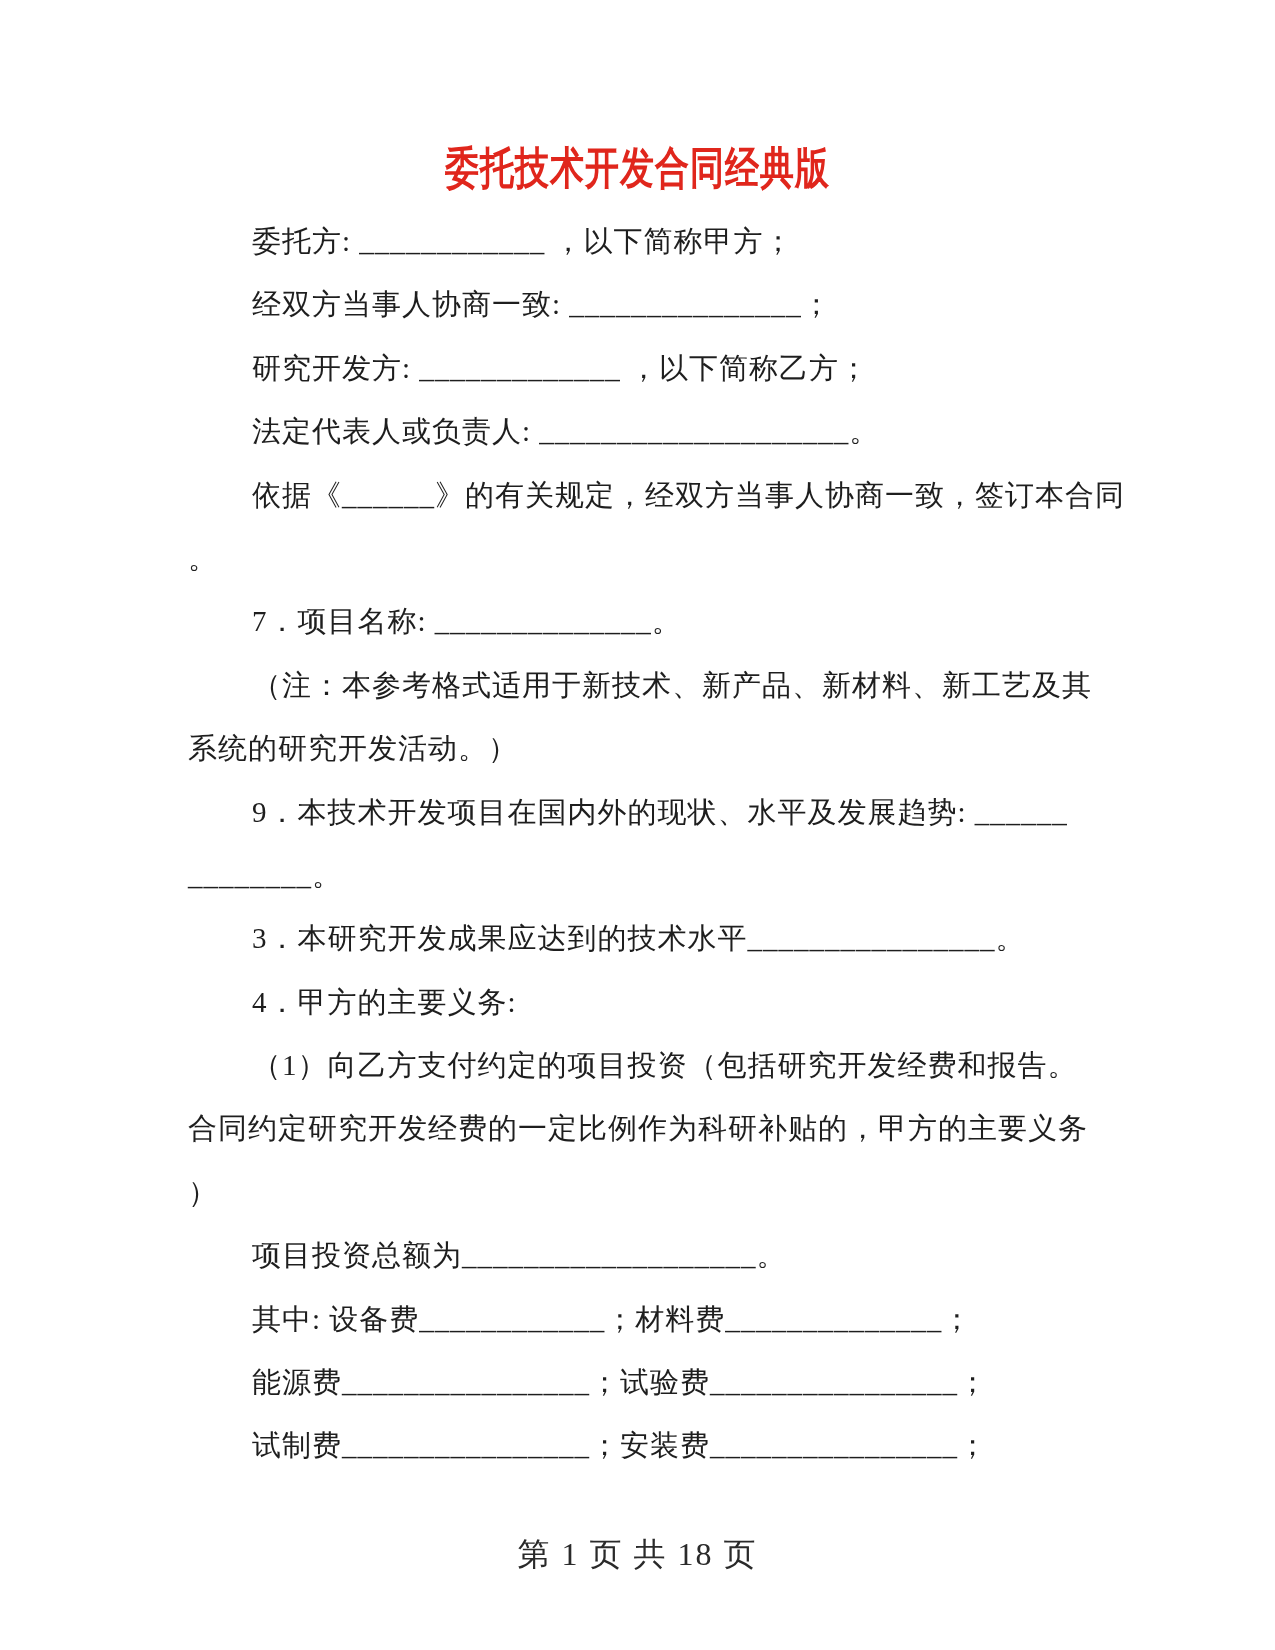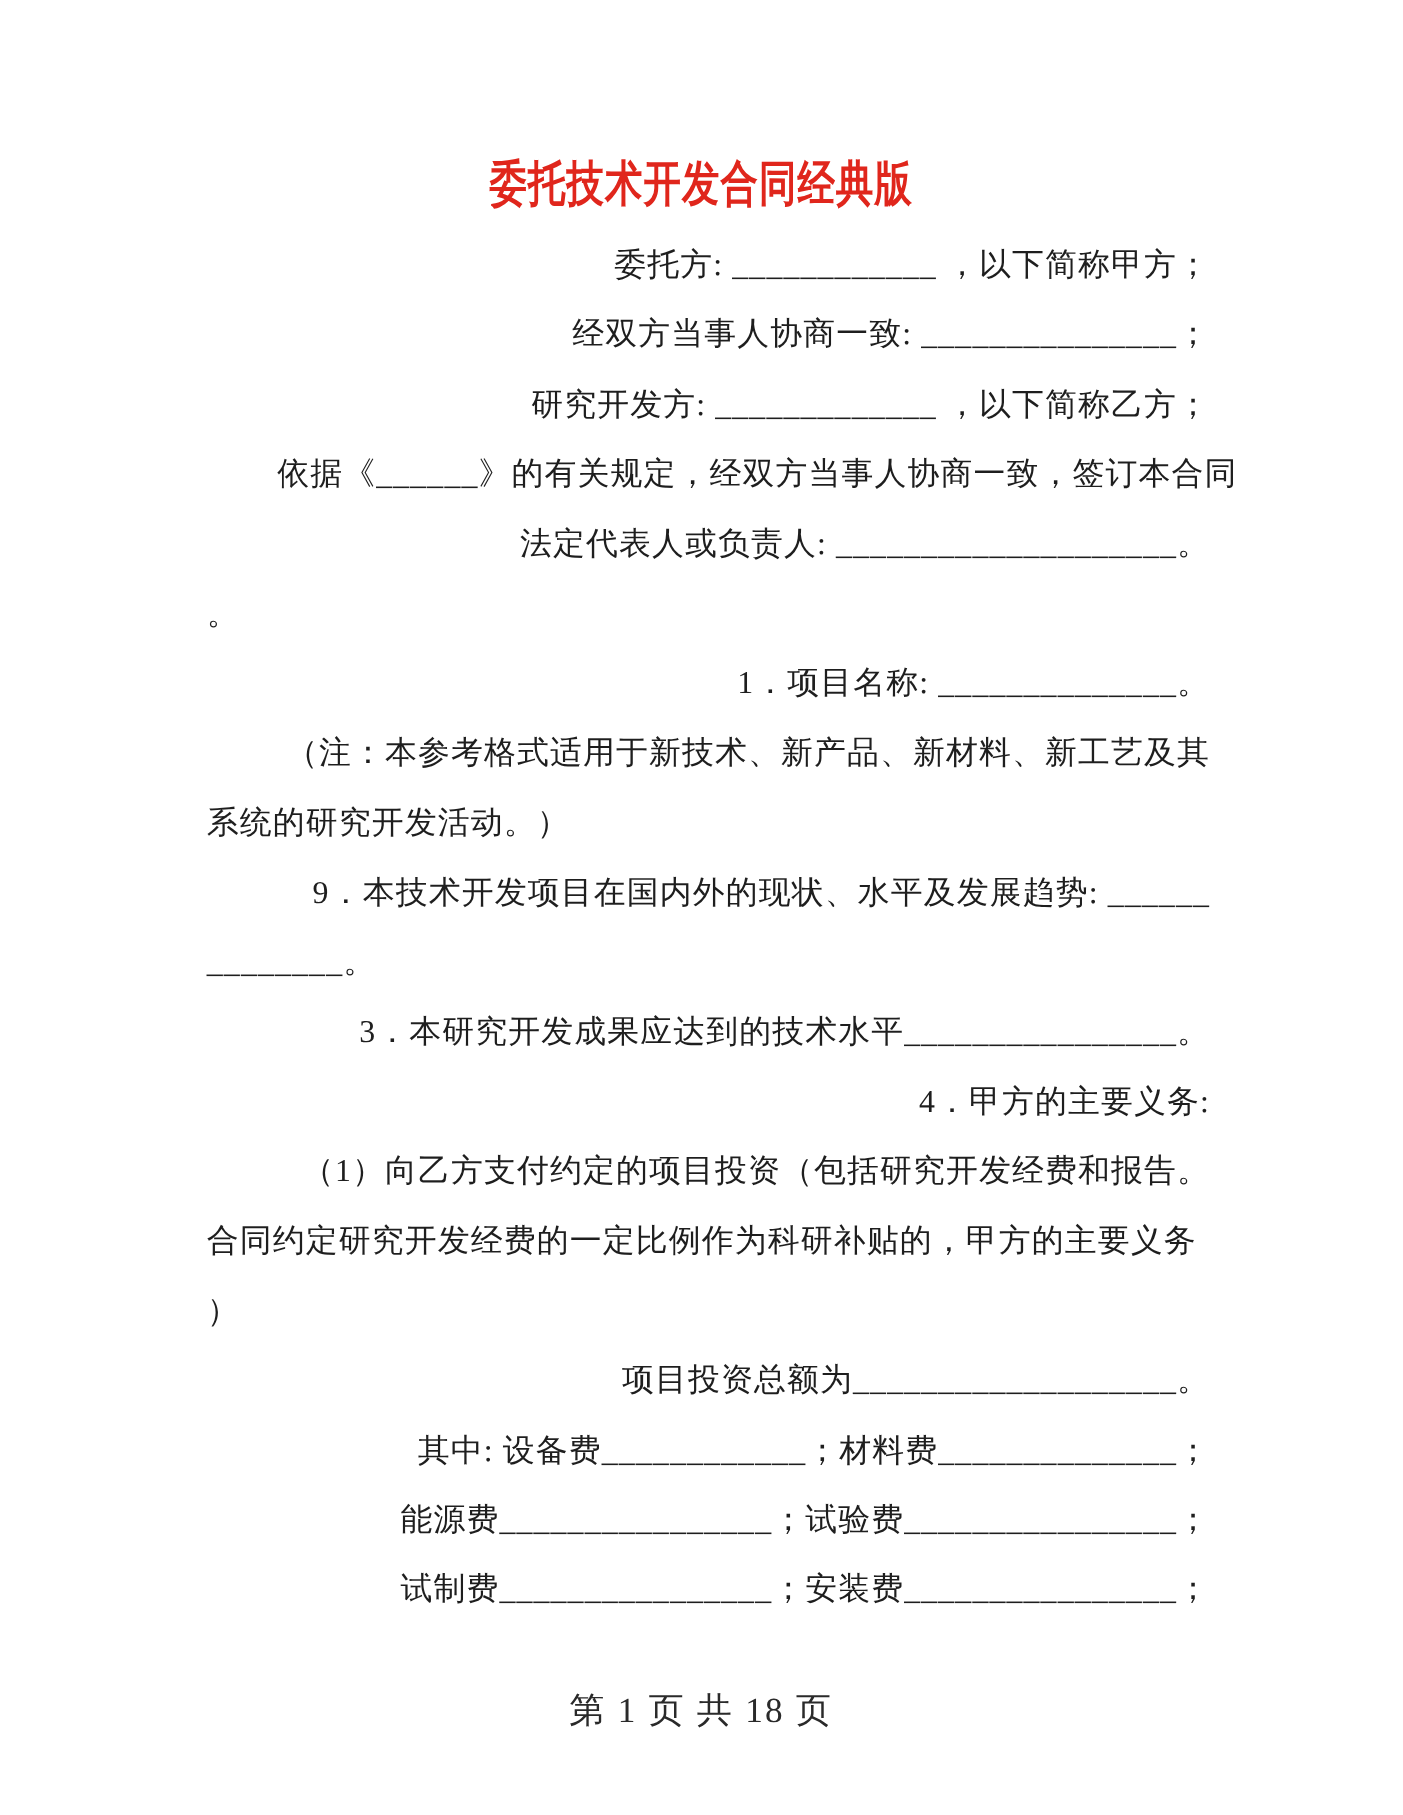--- a/index.html
+++ b/index.html
@@ -36,21 +36,21 @@
     font-size: 29px;
     letter-spacing: 1px;
     color: #1e1e1e;
   }
   .ln {
     height: 63.4px;
     line-height: 63.4px;
     margin: 0;
     white-space: nowrap;
   }
-  .ind { padding-left: 64px; text-align: right; }
+  .ind { padding-left: 64px; }
   .doc-footer {
     position: absolute;
     top: 1529px;
     left: 0;
     right: 0;
     height: 50px;
     line-height: 50px;
     text-align: center;
     font-size: 32px;
     letter-spacing: 2px;
@@ -62,24 +62,24 @@
 <body>
 
 <div class="page">
 
   <div class="doc-title" style="color: rgb(224, 38, 28);">委托技术开发合同经典版</div>
 
   <div class="doc-body">
     <p class="ln ind">委托方: ____________ ，以下简称甲方；</p>
     <p class="ln ind">经双方当事人协商一致: _______________；</p>
     <p class="ln ind">研究开发方: _____________ ，以下简称乙方；</p>
+    <p class="ln ind">法定代表人或负责人: ____________________。</p>
     <p class="ln ind">依据《______》的有关规定，经双方当事人协商一致，签订本合同</p>
-    <p class="ln ind">法定代表人或负责人: ____________________。</p>
     <p class="ln">。</p>
-    <p class="ln ind">1．项目名称: ______________。</p>
+    <p class="ln ind">7．项目名称: ______________。</p>
     <p class="ln ind">（注：本参考格式适用于新技术、新产品、新材料、新工艺及其</p>
     <p class="ln">系统的研究开发活动。）</p>
     <p class="ln ind">9．本技术开发项目在国内外的现状、水平及发展趋势: ______</p>
     <p class="ln">________。</p>
     <p class="ln ind">3．本研究开发成果应达到的技术水平________________。</p>
     <p class="ln ind">4．甲方的主要义务:</p>
     <p class="ln ind">（1）向乙方支付约定的项目投资（包括研究开发经费和报告。</p>
     <p class="ln">合同约定研究开发经费的一定比例作为科研补贴的，甲方的主要义务</p>
     <p class="ln">）</p>
     <p class="ln ind">项目投资总额为___________________。</p>

